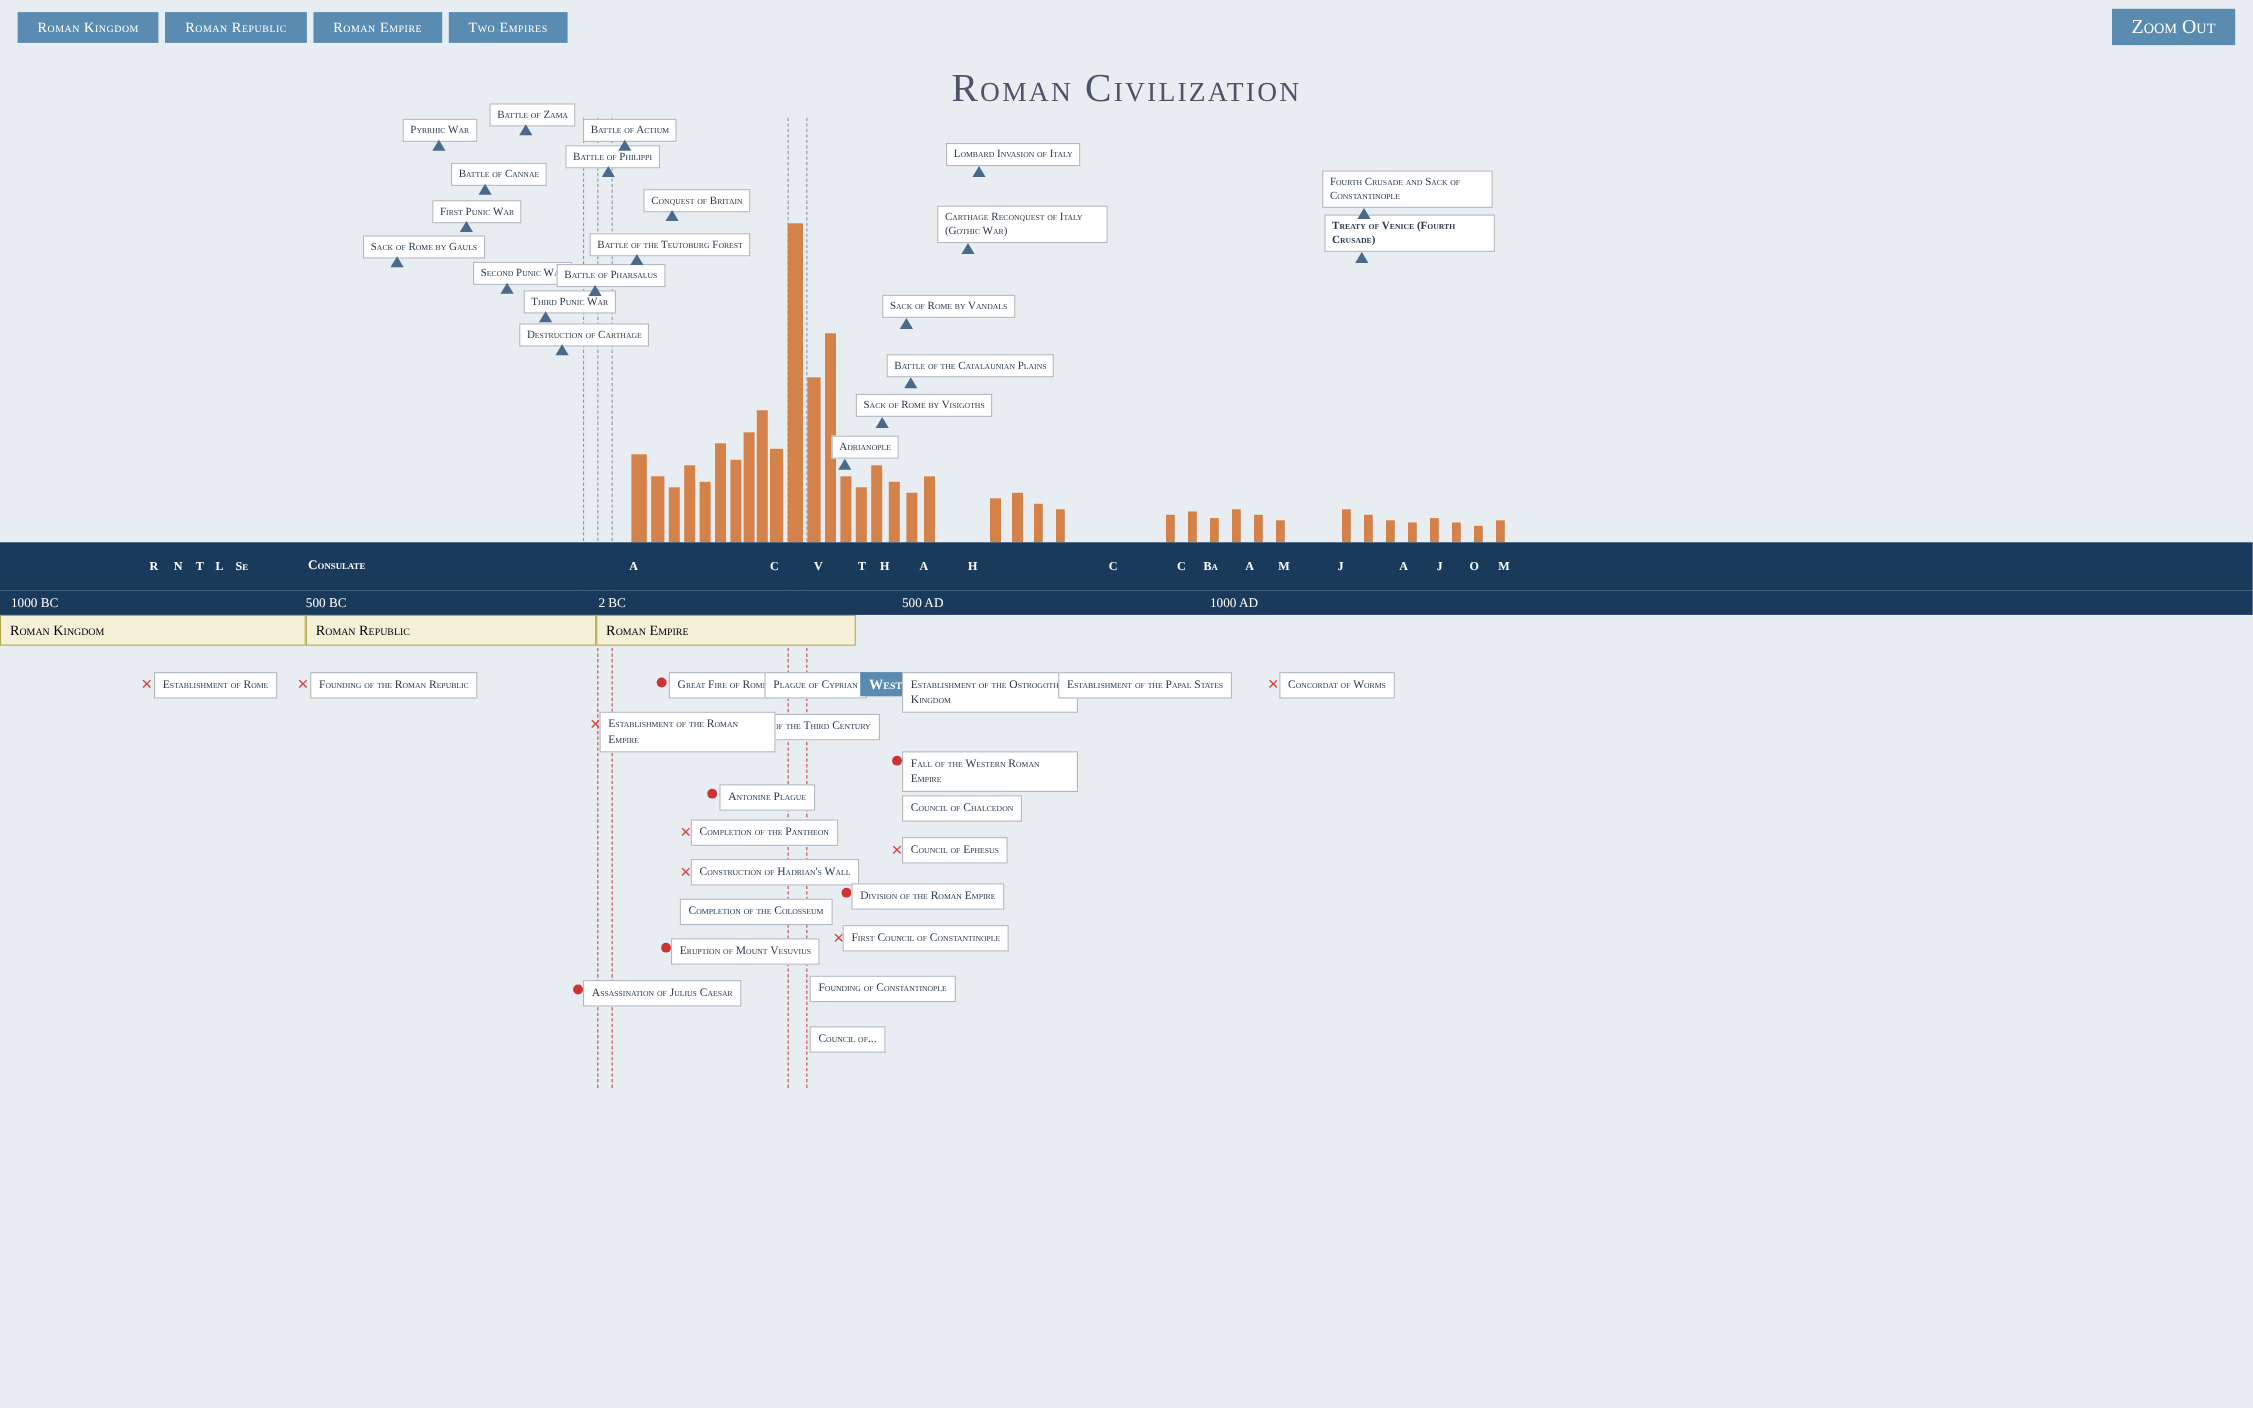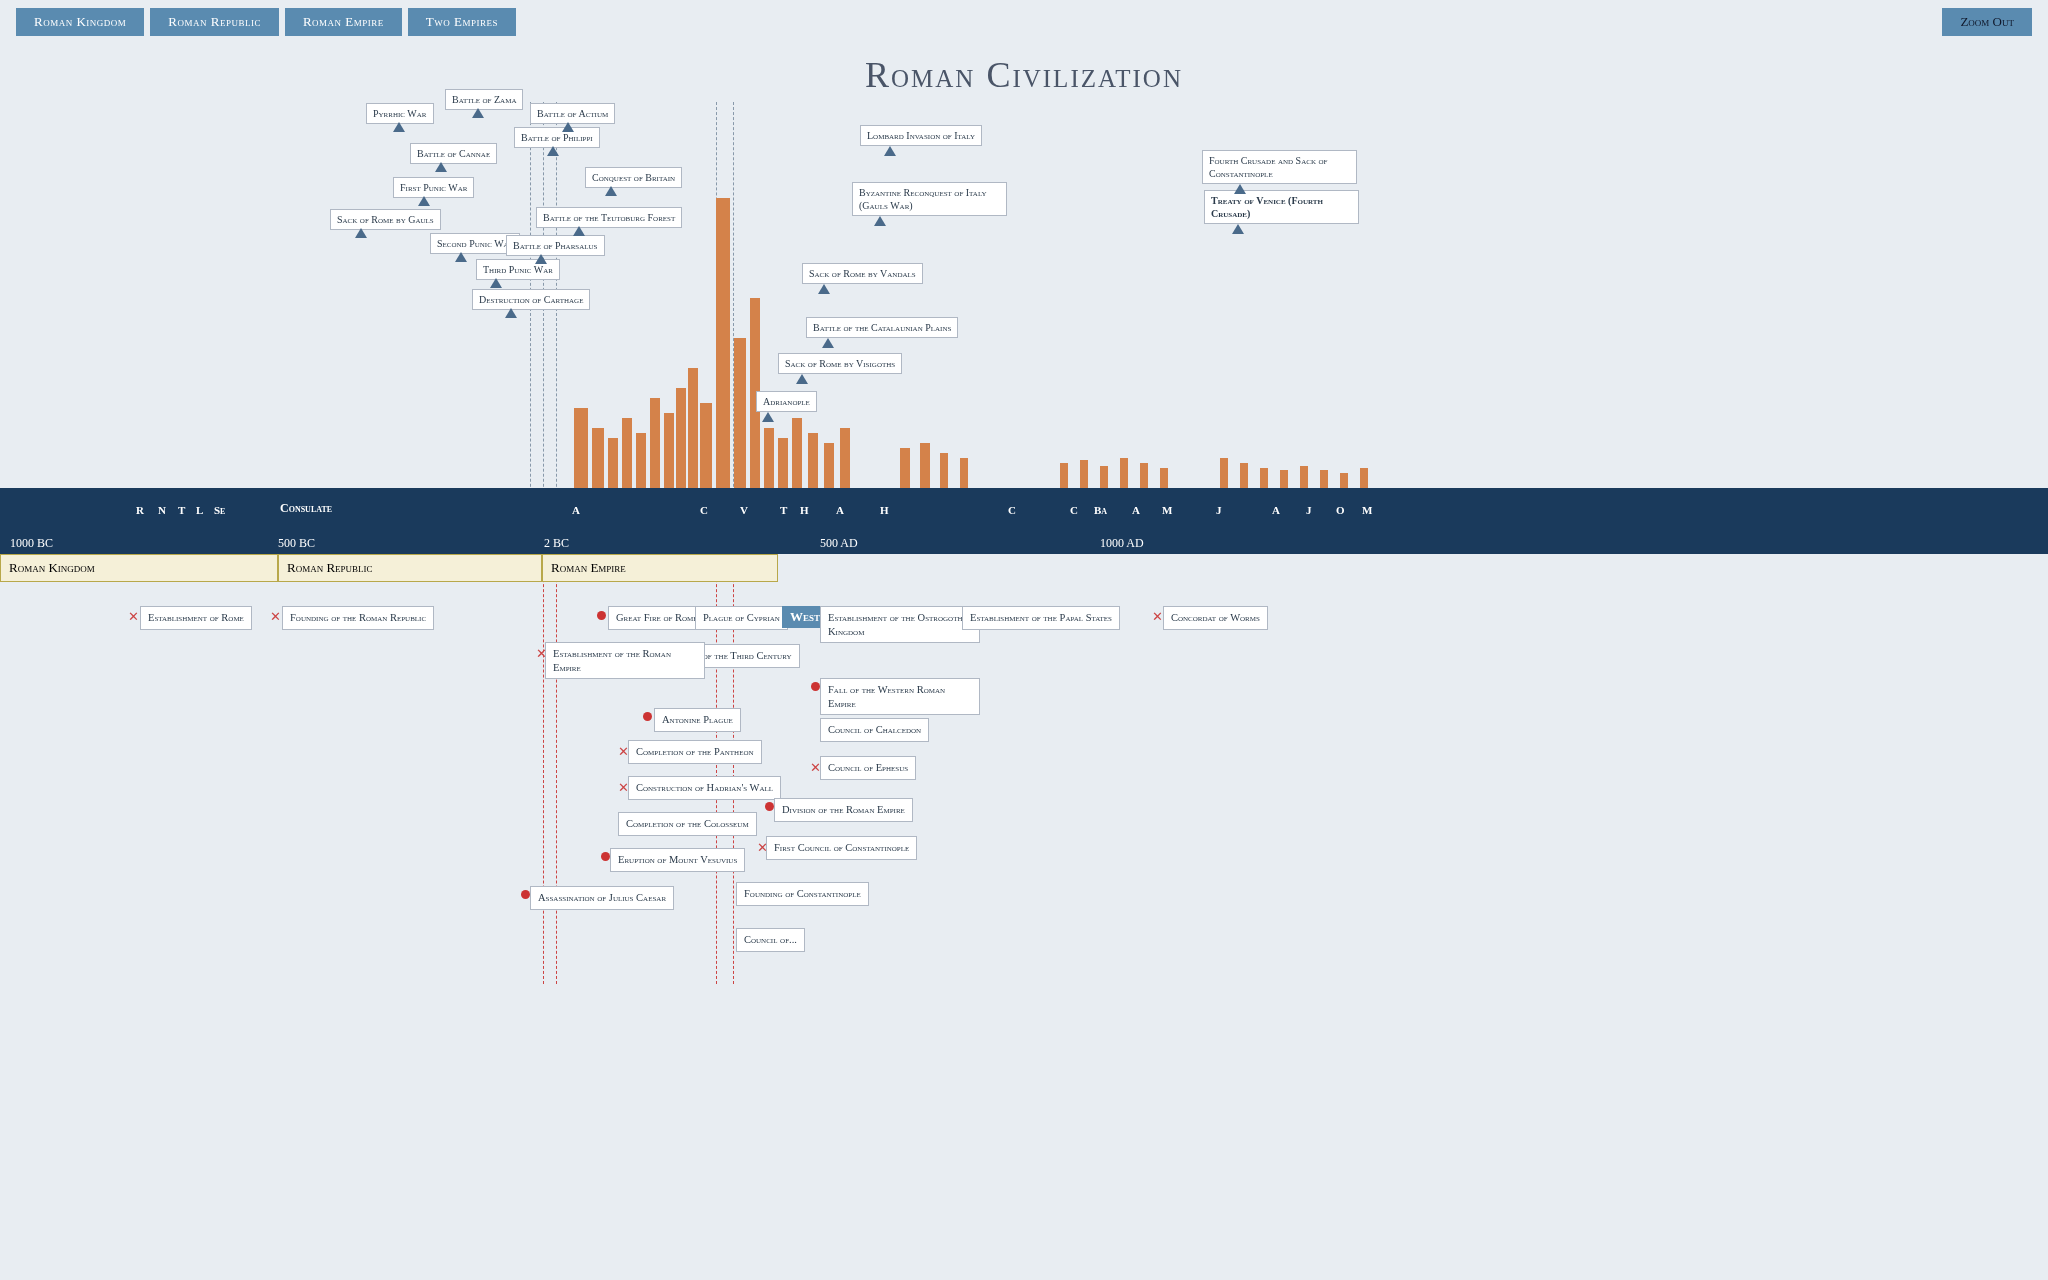--- a/index.html
+++ b/index.html
@@ -30,25 +30,25 @@
       border: none;
       padding: 6px 18px;
       font-family: 'Georgia', serif;
       font-size: 13px;
       font-variant: small-caps;
       cursor: pointer;
       letter-spacing: 0.5px;
     }
     .zoom-btn {
       background: #5a8bb0;
-      color: #0f172a;
+      color: #ffffff;
       border: none;
       padding: 6px 18px;
       font-family: 'Georgia', serif;
-      font-size: 13px;
+      font-size: 18px;
       font-variant: small-caps;
       cursor: pointer;
     }
 
     
     .main-title {
       text-align: center;
       font-size: 36px;
       font-variant: small-caps;
       color: #4a5568;
@@ -266,21 +266,21 @@
     <div class="triangle-up" style="left:796px;bottom:148px;"></div>
     <div class="event-box-upper" style="left:778px;bottom:158px;">Sack of Rome by Visigoths</div>
 
     <div class="triangle-up" style="left:822px;bottom:184px;"></div>
     <div class="event-box-upper" style="left:806px;bottom:194px;">Battle of the Catalaunian Plains</div>
 
     <div class="triangle-up" style="left:818px;bottom:238px;"></div>
     <div class="event-box-upper" style="left:802px;bottom:248px;">Sack of Rome by Vandals</div>
 
     <div class="triangle-up" style="left:874px;bottom:306px;"></div>
-    <div class="event-box-upper" style="left:852px;bottom:316px;">Byzantine Reconquest of Italy (Gauls War)</div>
+    <div class="event-box-upper" style="left:852px;bottom:316px;">Carthage Reconquest of Italy (Gothic War)</div>
 
     <div class="triangle-up" style="left:884px;bottom:376px;"></div>
     <div class="event-box-upper" style="left:860px;bottom:386px;">Lombard Invasion of Italy</div>
 
     <div class="triangle-up" style="left:1232px;bottom:298px;"></div>
     <div class="event-box-upper" style="left:1204px;bottom:308px;font-weight:bold;">Treaty of Venice (Fourth Crusade)</div>
 
     <div class="triangle-up" style="left:1234px;bottom:338px;"></div>
     <div class="event-box-upper" style="left:1202px;bottom:348px;">Fourth Crusade and Sack of Constantinople</div>
 

